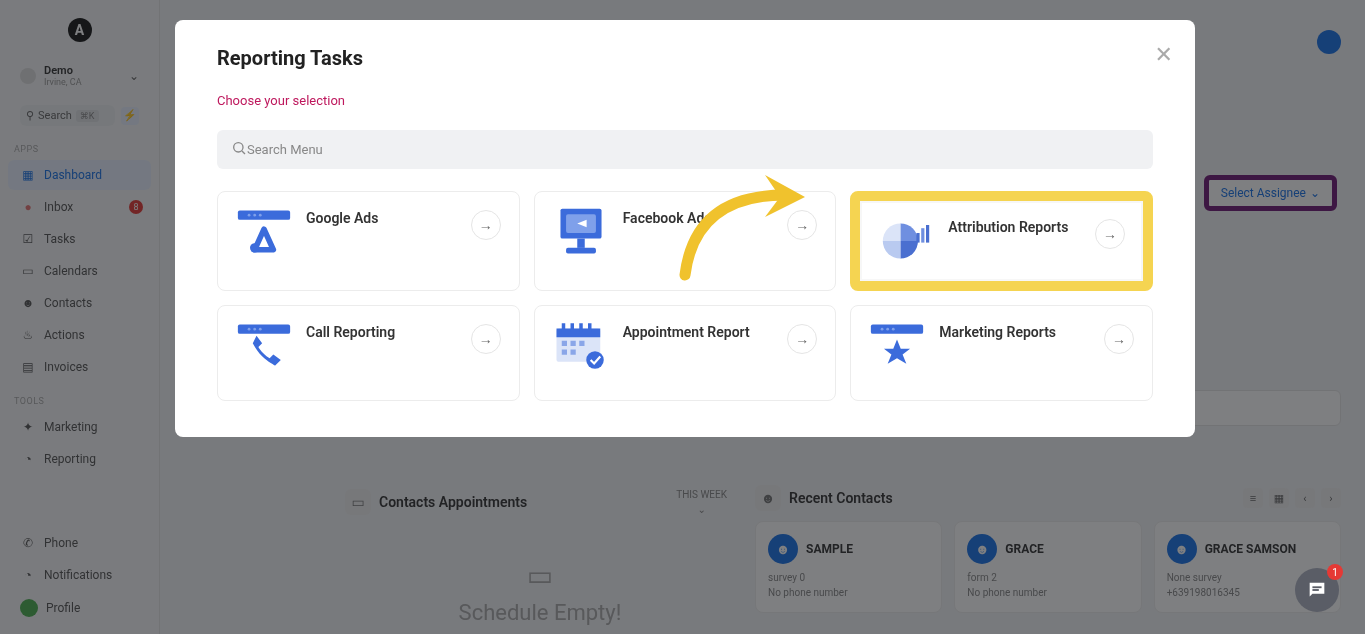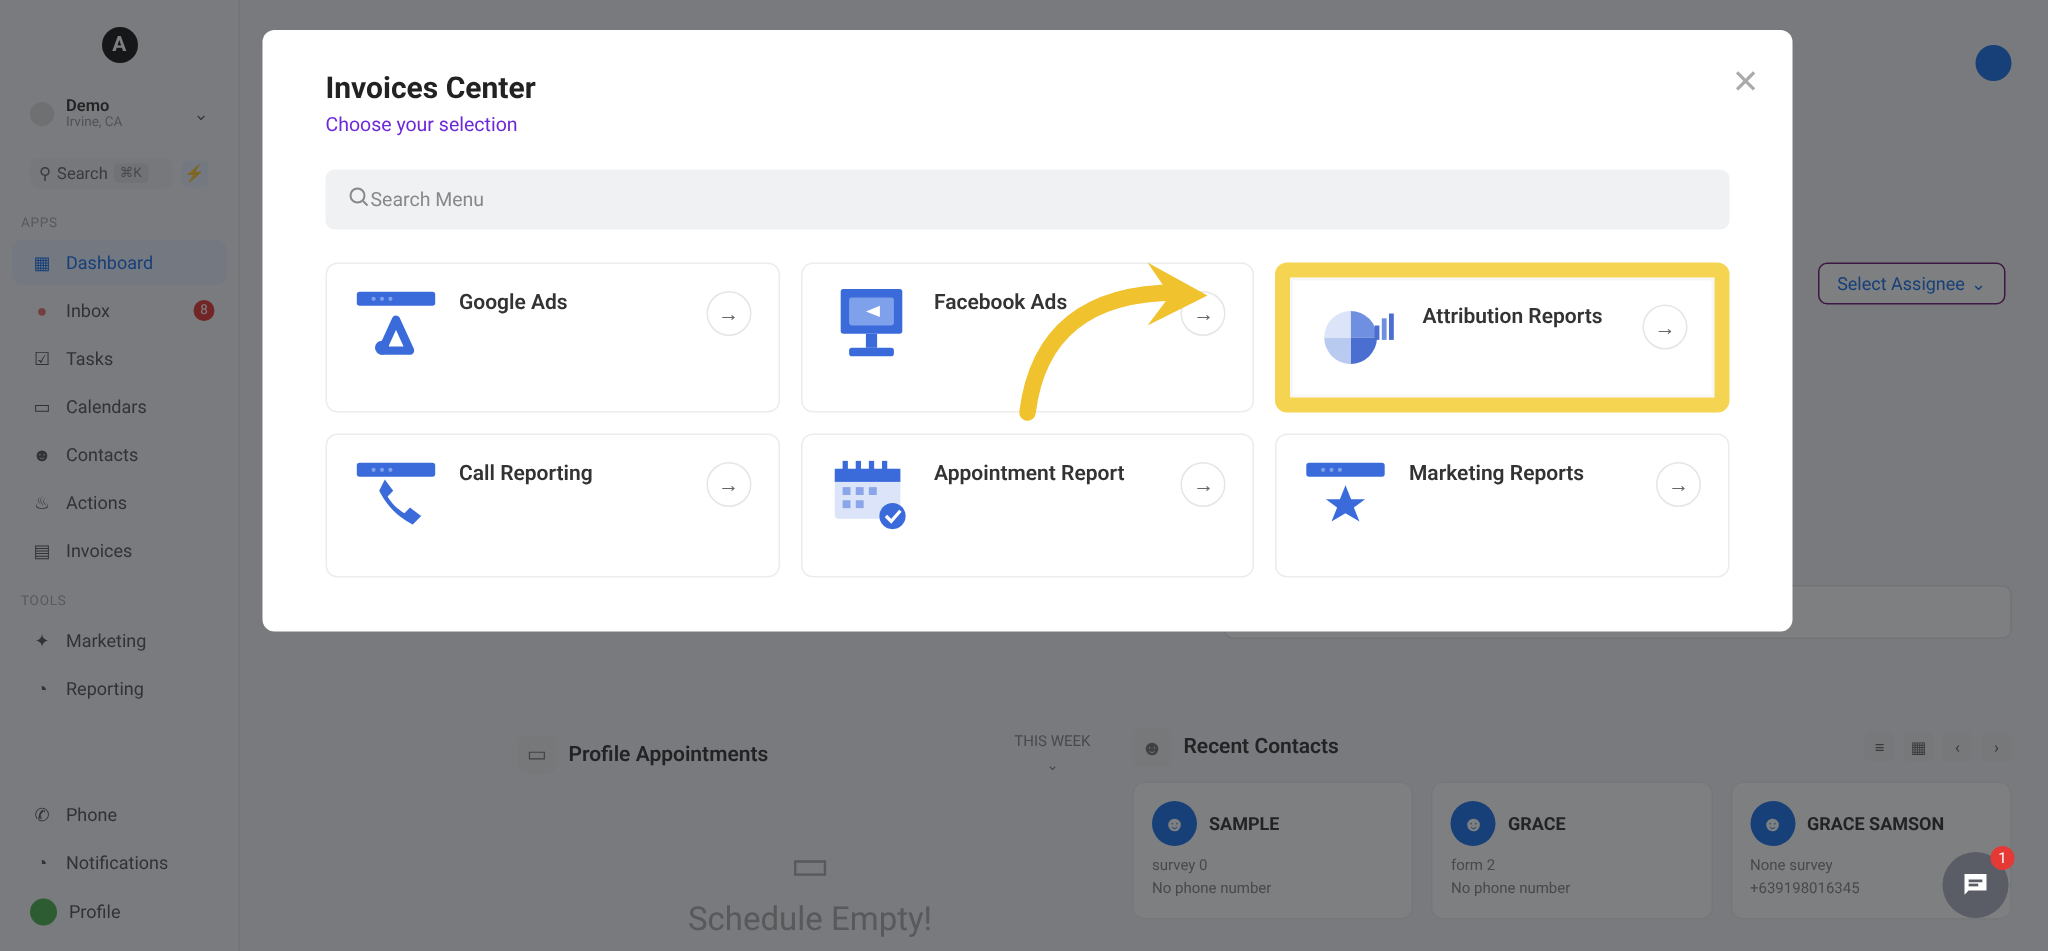--- a/index.html
+++ b/index.html
@@ -28,21 +28,21 @@
 .sidebar-bottom { position: absolute; bottom: 0; width: 100%; padding: 8px 0; }
 .profile-avatar { width: 18px; height: 18px; border-radius: 50%; background: #4caf50; }
 
 
 .main { position: absolute; left: 160px; top: 0; right: 0; height: 634px; padding: 16px 24px; }
 .header-row { display: flex; align-items: center; gap: 10px; }
 .hamburger { font-size: 18px; color: #333; }
 .page-title { font-size: 16px; font-weight: 600; color: #333; }
 .topright { position: absolute; right: 24px; top: 30px; display: flex; align-items: center; gap: 8px; }
 .tr-avatar { width: 24px; height: 24px; border-radius: 50%; background: #1a73e8; }
-.assignee-btn { position: absolute; right: 28px; top: 175px; background: #fff; border: 1px solid #701a75; border-radius: 6px; padding: 6px 12px; font-size: 12px; color: #1a73e8; display: flex; align-items: flex-end; gap: 4px; }
+.assignee-btn { position: absolute; right: 28px; top: 175px; background: #fff; border: 5px solid #701a75; border-radius: 6px; padding: 6px 12px; font-size: 12px; color: #1a73e8; display: flex; align-items: flex-end; gap: 4px; }
 .manual-actions { position: absolute; right: 24px; top: 390px; width: 525px; border: 1px solid #e5e5e5; border-radius: 6px; padding: 10px; text-align: center; font-size: 12px; color: #1a73e8; background: #fff; }
 
 .sections { position: absolute; top: 475px; left: 185px; right: 24px; display: flex; gap: 20px; }
 .section-card { flex: 1; }
 .section-head { display: flex; align-items: center; gap: 8px; padding: 10px 0; }
 .section-icon { width: 26px; height: 26px; border-radius: 6px; background: #f0f0f0; display: flex; align-items: center; justify-content: center; font-size: 14px; color: #777; }
 .section-title { font-size: 14px; font-weight: 600; color: #333; flex: 1; }
 .section-filter { font-size: 10px; color: #888; padding: 4px 8px; border-radius: 4px; display: flex; align-items: center; gap: 4px; flex-direction: column; }
 .empty-area { text-align: center; padding: 30px 0; color: #aaa; font-size: 22px; }
 .empty-icon { font-size: 28px; display: block; margin-bottom: 8px; }
@@ -55,21 +55,21 @@
 .contact-row { font-size: 10px; color: #888; display: flex; align-items: center; gap: 4px; padding: 2px 0; }
 .view-controls { display: flex; gap: 6px; margin-left: auto; align-items: center; }
 .vc-btn { width: 20px; height: 20px; border-radius: 4px; background: #f0f0f0; display: flex; align-items: center; justify-content: center; font-size: 11px; color: #666; }
 
 
 .overlay { position: absolute; inset: 0; background: rgba(20,22,26,0.55); z-index: 100; }
 
 
 .modal { position: absolute; left: 175px; top: 20px; width: 1020px; background: #fff; border-radius: 8px; z-index: 200; padding: 26px 42px 36px; }
 .modal-title { font-size: 20px; font-weight: 700; color: #222; }
-.modal-sub { font-size: 13px; color: #6d28d9; cursor: pointer; margin-top: 6px; }
+.modal-sub { font-size: 13px; color: #be185d; cursor: pointer; margin-top: 23px; }
 .modal-close { position: absolute; right: 22px; top: 22px; font-size: 22px; color: #aaa; cursor: pointer; }
 .modal-search { margin-top: 22px; background: #f0f1f3; border-radius: 6px; padding: 10px 14px; display: flex; align-items: center; gap: 0; font-size: 13px; color: #888; }
 .modal-grid { display: grid; grid-template-columns: repeat(3, 1fr); gap: 14px; margin-top: 22px; }
 .report-card { border: 1px solid #ececec; border-radius: 8px; padding: 18px; display: flex; align-items: flex-start; gap: 14px; cursor: pointer; position: relative; min-height: 96px; }
 .report-card.highlight { border: 10px solid #f5d451; box-shadow: 0 0 0 2px rgba(0,0,0,0.03) inset; }
 .rc-icon { width: 56px; height: 44px; display: flex; align-items: center; justify-content: center; }
 .rc-label { flex: 1; font-size: 14px; font-weight: 600; color: #333; }
 .rc-arrow { width: 30px; height: 30px; border: 1px solid #e5e5e5; border-radius: 50%; display: flex; align-items: center; justify-content: center; color: #666; font-size: 14px; }
 
 
@@ -177,21 +177,21 @@
     <span>Select Assignee</span>
     <span>⌄</span>
   </div>
 
   <div class="manual-actions">Go to Manual Actions</div>
 
   <div class="sections">
     <div class="section-card" style="flex:0 0 390px;">
       <div class="section-head">
         <div class="section-icon">▭</div>
-        <div class="section-title">Profile Appointments</div>
+        <div class="section-title">Contacts Appointments</div>
         <div class="section-filter">
           <span>THIS WEEK</span>
           <span>⌄</span>
         </div>
       </div>
       <div class="empty-area">
         <span class="empty-icon">▭</span>
         <span>Schedule Empty!</span>
       </div>
     </div>
@@ -233,21 +233,21 @@
           <div class="contact-row">+639198016345</div>
         </div>
       </div>
     </div>
   </div>
 </div>
 
 <div class="overlay"></div>
 
 <div class="modal">
-  <div class="modal-title">Invoices Center</div>
+  <div class="modal-title">Reporting Tasks</div>
   <div class="modal-sub">Choose your selection</div>
   <div class="modal-close">✕</div>
 
   <div class="modal-search">
     <span>
       <svg width="16" height="16" viewBox="0 0 24 24" fill="none" stroke="#888" stroke-width="2">
           <circle cx="11" cy="11" r="7"></circle>
           <line x1="21" y1="21" x2="16.5" y2="16.5"></line>
         </svg>
     </span>

